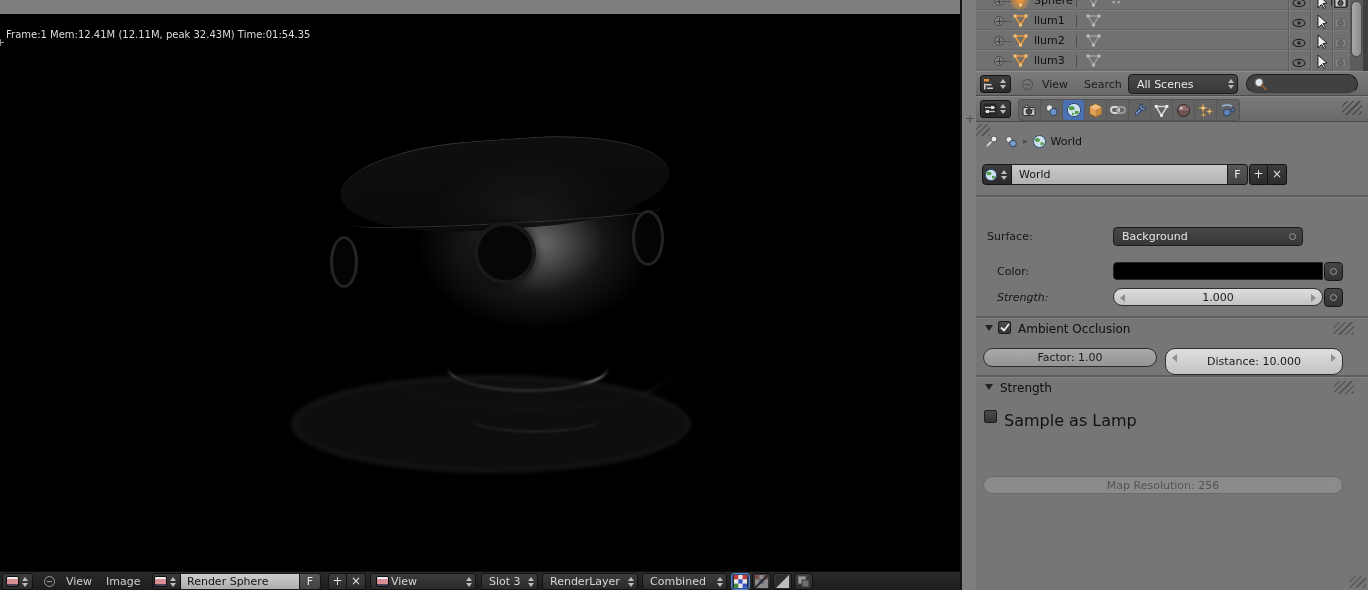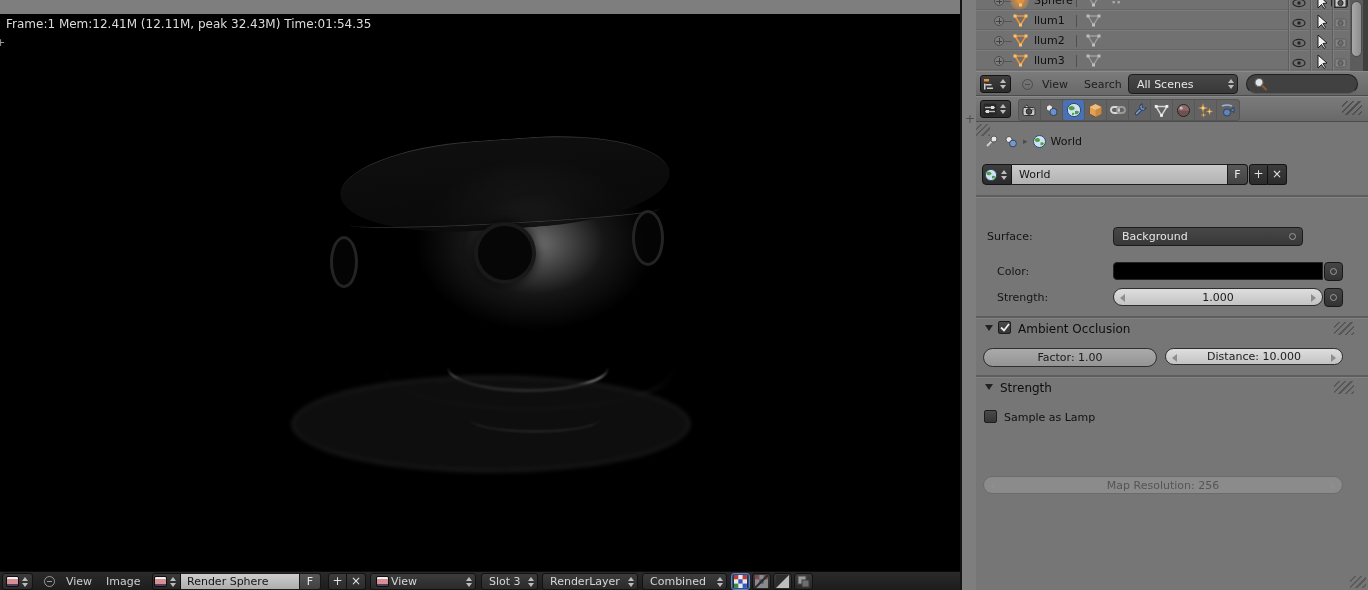--- a/index.html
+++ b/index.html
@@ -14,21 +14,21 @@
   .traffic { position:absolute; top:-3px; width:15px; height:15px; border-radius:50%;
     background:radial-gradient(circle at 5px 5px,#e4e4e4,#bfbfbf); border:1px solid #979797; }
   .t1{left:4px;} .t2{left:22px;} .t3{left:40px;}
   .win-title { position:absolute; left:0; right:0; top:0; text-align:center;
     font-size:11px; color:#3c3c3c; line-height:13px; }
   .tb-hatch { position:absolute; right:2px; top:1px; width:14px; height:11px;
     background:repeating-linear-gradient(135deg, transparent 0 3px, #8a8a8a 3px 4px); }
 
   .render-area { position:absolute; left:0; top:14px; width:960px; height:557px;
     background:#000; overflow:hidden; }
-  .stats { position:absolute; left:6px; top:3px; font-size:12px; color:#dcdcdc; white-space:nowrap; }
+  .stats { position:absolute; left:6px; top:15px; font-size:10px; color:#dcdcdc; white-space:nowrap; }
   .edge-plus { position:absolute; font-size:11px; color:#9a9a9a; }
   .edge-plus.left { left:-4px; top:22px; }
 
   
   .glow { position:absolute; left:370px; top:110px; width:330px; height:240px; border-radius:50%;
     background:radial-gradient(closest-side, rgba(205,205,205,.55), rgba(110,110,110,.20) 42%, transparent 72%); }
   .lid { position:absolute; left:340px; top:125px; width:330px; height:90px; border-radius:50% / 60%;
     background:linear-gradient(178deg, rgba(60,60,60,.25), rgba(10,10,10,.9));
     border-top:1px solid rgba(90,90,90,.5); transform:rotate(-4deg); }
   .lid-line { position:absolute; left:350px; top:196px; width:310px; height:14px; border-radius:50%;
@@ -172,21 +172,21 @@
     display:flex; align-items:center; justify-content:center; position:relative;
     background:linear-gradient(#dedede,#c3c3c3); }
   .slider .la, .slider .ra { position:absolute; top:5px; width:0; height:0;
     border-top:4px solid transparent; border-bottom:4px solid transparent; }
   .slider .la { left:6px; border-right:5px solid #8e8e8e; }
   .slider .ra { right:6px; border-left:5px solid #8e8e8e; }
   .slider.mid { background:linear-gradient(#aaa,#949494); }
   .slider.disabled { background:#8b8b8b; color:#555; border-color:#6b6b6b;margin-top:44px; }
   .checkbox { width:13px; height:13px; background:linear-gradient(#4a4a4a,#353535); border:1px solid #1c1c1c;
     border-radius:2px; display:flex; align-items:center; justify-content:center; }
-  .cb-label { font-size:11px; color:#111; }
+  .cb-label { font-size:16px; color:#111; }
 
   .hdr-hatch { position:absolute; right:6px; top:4px; width:20px; height:14px;
     background:repeating-linear-gradient(135deg, transparent 0 3px, #4f4f4f 3px 4.5px); }
   .body-corner-hatch { position:absolute; left:0px; top:2px; width:14px; height:12px;
     background:repeating-linear-gradient(135deg, transparent 0 3px, #5a5a5a 3px 4.5px); }
   .br-hatch { position:absolute; right:2px; bottom:2px; width:16px; height:12px;
     background:repeating-linear-gradient(135deg, transparent 0 3px, #5a5a5a 3px 4.5px); }
 </style>
 </head>
 <body>
@@ -627,21 +627,21 @@
       <div class="dd-wide dd-dark" style="top:105px; padding-left:8px;">
         <span>Background</span>
         <span style="flex:1"></span>
         <span class="node-sock" style="margin-right:6px;"></span>
       </div>
       <div class="flabel" style="top:143px; left:21px;">Color:</div>
       <div class="colorswatch" style="top:140px;"></div>
       <div class="sock-btn" style="top:140px;">
           <span class="node-sock"></span>
         </div>
-      <div class="flabel" style="top:169px; left:21px;">Strength:</div>
+      <div class="flabel" style="top:169px; left:21px;font-style:italic;">Strength:</div>
       <div class="slider" style="position:absolute; top:166px; left:137px; width:210px; height:18px;">
         <i class="la"></i>
         <span>1.000</span>
         <i class="ra"></i>
       </div>
       <div class="sock-btn" style="top:166px;">
           <span class="node-sock"></span>
         </div>
 
       <div class="psep" style="top:194px;"></div>
@@ -651,21 +651,21 @@
           <svg width="10" height="9">
             <polyline points="1,4.5 4,7.5 9,1" fill="none" stroke="#f0f0f0" stroke-width="1.8"></polyline>
           </svg>
         </div>
         <div class="ptitle" style="left:42px;">Ambient Occlusion</div>
         <div class="phatch" style="top:2px;"></div>
       </div>
       <div class="slider mid" style="position:absolute; top:226px; left:7px; width:174px; height:19px;">
         <span>Factor: 1.00</span>
       </div>
-      <div class="slider" style="position:absolute; top:226px; left:189px; width:178px; height:17px;">
+      <div class="slider" style="position:absolute; top:226px; left:189px; width:178px; height:27px;">
         <i class="la"></i>
         <span>Distance: 10.000</span>
         <i class="ra"></i>
       </div>
 
       <div class="psep" style="top:253px;"></div>
       <div class="phead" style="top:257px;">
         <div class="tri"></div>
         <div class="ptitle">Strength</div>
         <div class="phatch" style="top:2px;"></div>

